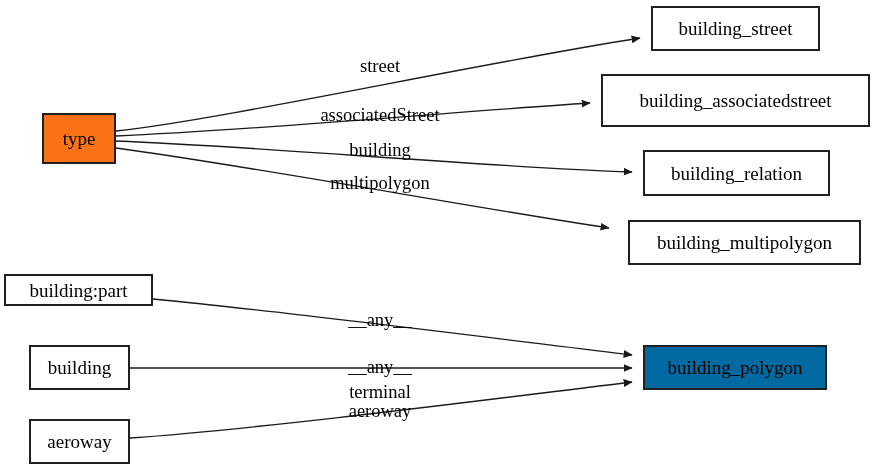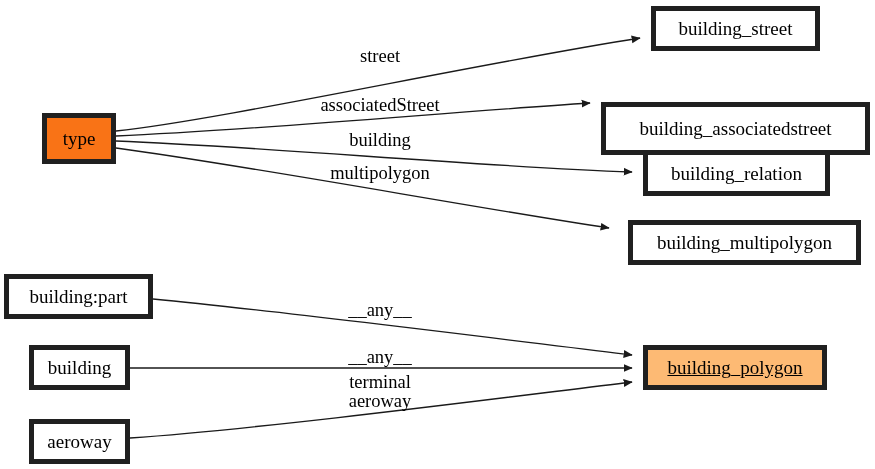--- a/index.html
+++ b/index.html
@@ -18,21 +18,21 @@
   #edge-layer {
     position: absolute;
     left: 0;
     top: 0;
     width: 875px;
     height: 469px;
   }
   .node {
     position: absolute;
     box-sizing: border-box;
-    border: 5px solid #0f172a;
+    border: 2px solid #0f172a;
     background: #ffffff;
     display: flex;
     align-items: center;
     justify-content: center;
     color: #000000;
     font-size: 19px;
     line-height: 1;
     white-space: nowrap;
     z-index: 2;
   }
@@ -43,20 +43,21 @@
   .edge-label {
     position: absolute;
     color: #000000;
     font-size: 18.5px;
     line-height: 19px;
     white-space: pre;
     text-align: center;
     transform: translate(-50%, -50%);
     z-index: 3;
     background: transparent;
+    margin-top: 10px;
   }
 </style>
 </head>
 <body>
 
 <div id="canvas" style="background: rgb(255, 255, 255);">
 
   <svg id="edge-layer" viewBox="0 0 875 469" width="875" height="469" xmlns="http://www.w3.org/2000/svg">
     <defs>
       <marker id="arrow" viewBox="0 0 10 10" refX="9.2" refY="5" markerWidth="7" markerHeight="7" orient="auto-start-reverse">
@@ -74,39 +75,39 @@
       </g>
   </svg>
 
   <div id="nodes">
       <div class="node" style="left: 42px; top: 113px; width: 74px; height: 51px; border-color: rgb(32, 32, 32); background: #f97316;">
         <span class="node-label" style="color: rgb(0, 0, 0);">type</span>
       </div>
       <div class="node" style="left: 651px; top: 6px; width: 169px; height: 45px; border-color: rgb(32, 32, 32); background: rgb(255, 255, 255);">
         <span class="node-label" style="color: rgb(0, 0, 0);">building_street</span>
       </div>
-      <div class="node" style="left: 601px; top: 74px; width: 269px; height: 53px; border-color: rgb(32, 32, 32); background: rgb(255, 255, 255); margin-top: 28px;">
+      <div class="node" style="left: 601px; top: 74px; width: 269px; height: 53px; border-color: rgb(32, 32, 32); background: rgb(255, 255, 255);">
         <span class="node-label" style="color: rgb(0, 0, 0);">building_associatedstreet</span>
       </div>
       <div class="node" style="left: 643px; top: 150px; width: 187px; height: 46px; border-color: rgb(32, 32, 32); background: rgb(255, 255, 255);">
         <span class="node-label" style="color: rgb(0, 0, 0);">building_relation</span>
       </div>
       <div class="node" style="left: 620px; top: 220px; width: 233px; height: 45px; border-color: rgb(32, 32, 32); background: rgb(255, 255, 255); margin-left: 8px;">
         <span class="node-label" style="color: rgb(0, 0, 0);">building_multipolygon</span>
       </div>
-      <div class="node" style="left: 4px; top: 274px; width: 149px; height: 45px; border-color: rgb(32, 32, 32); background: rgb(255, 255, 255);">
+      <div class="node" style="left: 4px; top: 274px; width: 149px; height: 32px; border-color: rgb(32, 32, 32); background: rgb(255, 255, 255);">
         <span class="node-label" style="color: rgb(0, 0, 0);">building:part</span>
       </div>
       <div class="node" style="left: 29px; top: 345px; width: 101px; height: 45px; border-color: rgb(32, 32, 32); background: rgb(255, 255, 255);">
         <span class="node-label" style="color: rgb(0, 0, 0);">building</span>
       </div>
       <div class="node" style="left: 29px; top: 419px; width: 101px; height: 45px; border-color: rgb(32, 32, 32); background: rgb(255, 255, 255);">
         <span class="node-label" style="color: rgb(0, 0, 0);">aeroway</span>
       </div>
-      <div class="node" style="left: 643px; top: 345px; width: 184px; height: 45px; border-color: rgb(32, 32, 32); background: #fdba74; text-decoration: underline;">
+      <div class="node" style="left: 643px; top: 345px; width: 184px; height: 45px; border-color: rgb(32, 32, 32); background: #0369a1;">
         <span class="node-label" style="color: rgb(0, 0, 0);">building_polygon</span>
       </div>
     </div>
   <div id="edge-labels">
       <div class="edge-label" style="left: 380px; top: 56px; color: rgb(0, 0, 0);">street</div>
       <div class="edge-label" style="left: 380px; top: 105px; color: rgb(0, 0, 0);">associatedStreet</div>
       <div class="edge-label" style="left: 380px; top: 140px; color: rgb(0, 0, 0);">building</div>
       <div class="edge-label" style="left: 380px; top: 173px; color: rgb(0, 0, 0);">multipolygon</div>
       <div class="edge-label" style="left: 380px; top: 310px; color: rgb(0, 0, 0);">__any__</div>
       <div class="edge-label" style="left: 380px; top: 357px; color: rgb(0, 0, 0);">__any__</div>

